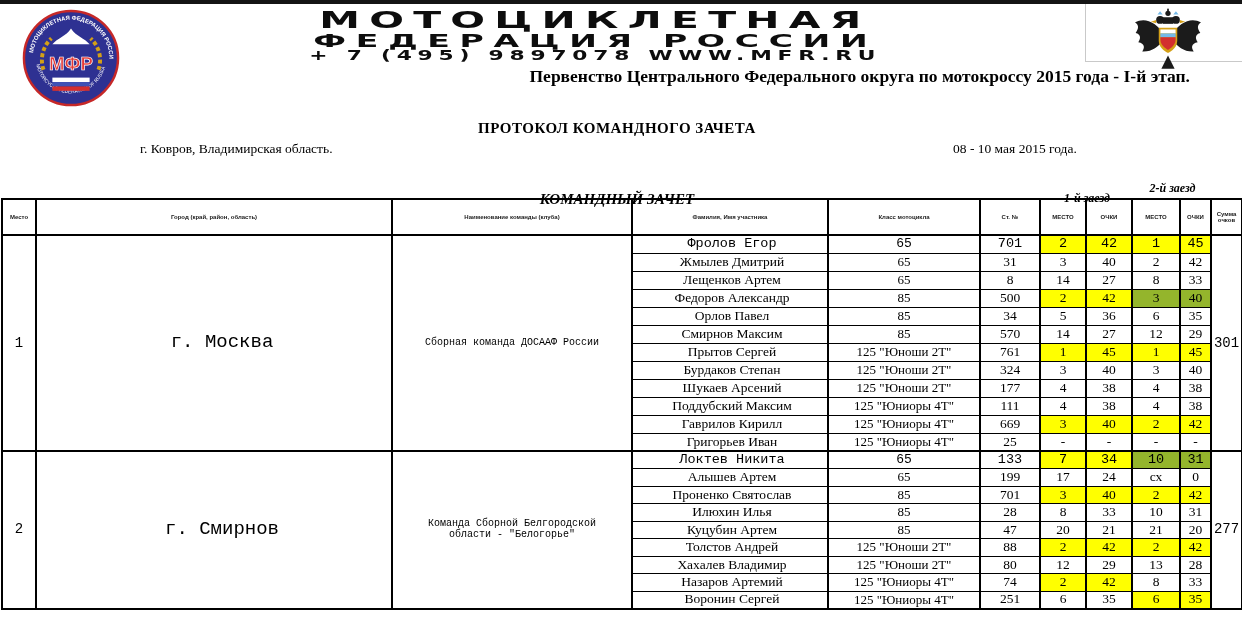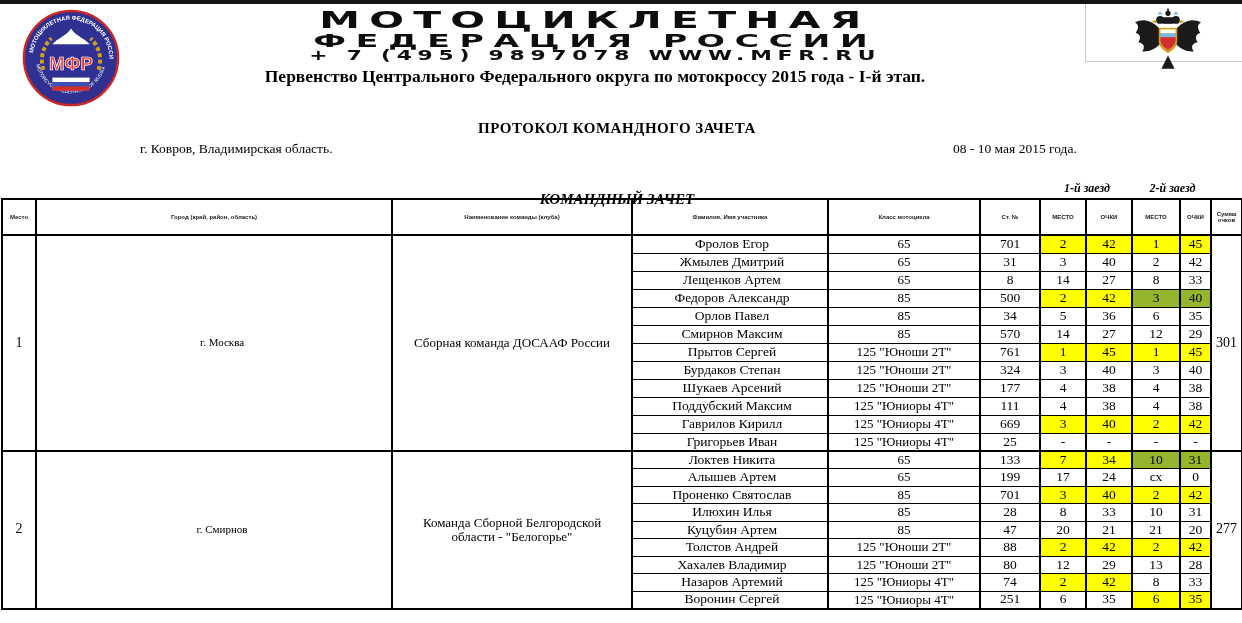--- a/index.html
+++ b/index.html
@@ -13,47 +13,47 @@
   .corner-frame { position:absolute; right:0; top:4px; width:157px; height:58px;
                   border-left:1px solid #c9c9c9; border-bottom:1px solid #c9c9c9; }
 
   .fedline { position:absolute; left:150px; width:890px; text-align:center; white-space:nowrap; }
   .fedline span { display:inline-block; transform-origin:50% 50%;
                   font-family:"DejaVu Sans", sans-serif; font-weight:900; color:#0d0d0d; }
   .fed1 { top:2px; }  .fed1 span { font-size:31px; letter-spacing:7px; transform:scale(1.32,0.72); }
   .fed2 { top:27px; } .fed2 span { font-size:24px; letter-spacing:7px; transform:scale(1.38,0.72); }
   .fed3 { top:46px; } .fed3 span { font-size:15px; letter-spacing:4px; transform:scale(1.45,0.95); }
 
-  .main-title { position:absolute; left:0; top:66px; width:1190px; text-align:center;
+  .main-title { position:absolute; left:0; top:66px; width:1190px; text-align:right;
                 font-size:17.5px; font-weight:bold; }
   .protocol-title { position:absolute; left:0; top:120px; width:1234px; text-align:center;
                     font-size:15px; font-weight:bold; letter-spacing:0.5px; }
   .location { position:absolute; left:140px; top:141px; font-size:13.5px; }
   .dates    { position:absolute; left:953px; top:141px; font-size:13.5px; }
   .section-title { position:absolute; left:0; top:163px; width:1234px; text-align:center;
                    font-size:15px; font-weight:bold; font-style:italic;margin-top:28px; }
   .race-label { position:absolute; top:181px; font-size:12px; font-weight:bold; font-style:italic;
                 text-align:center; }
-  .race-label.r1 { left:1041px; width:92px; }
+  .race-label.r1 { left:1041px; width:92px;margin-top:10px; }
   .race-label.r2 { left:1133px; width:79px; }
 
   table.results { position:absolute; left:1px; top:198px; width:1240px;
                   border-collapse:collapse; table-layout:fixed; border:2px solid #000; }
   .results td, .results th { border-left:2px solid #000; border-right:2px solid #000;
                   border-top:1px solid #000; border-bottom:1px solid #000;
                   text-align:center; vertical-align:middle; overflow:hidden;
                   font-weight:normal; line-height:1.05; }
   .results thead tr { height:36px; }
   .results thead th { font-family:"Liberation Sans", sans-serif; font-weight:bold;
                       font-size:6px; color:#1a1a1a; border-bottom:2px solid #000; white-space:normal; }
   tr.tg0 { height:18px; }  tr.tg1 { height:17.5px; }
-  tr.team-first td { border-top:2px solid #000; }
+  tr.team-first td { border-top:2px solid #000;font-family:Liberation Mono, monospace; }
   .c-place { font-size:14px; }
-  .c-city  { font-size:11px; white-space:nowrap;padding-left:16px; }
-  .c-team  { font-size:13px; white-space:normal; padding:0 12px; }
+  .c-city  { font-size:19px; white-space:nowrap;padding-left:16px; }
+  .c-team  { font-size:10px; white-space:normal; padding:0 12px; }
   .c-name  { font-size:13.5px; text-align:left; padding-left:4px; white-space:nowrap; }
   .c-class { font-size:13px;  white-space:nowrap;margin-left:40px; }
   .c-num   { font-size:13.5px; }
   .c-race  { font-size:13.5px; }
   .c-total { font-size:14px;margin-left:28px; }
   .hl-y { background:var(--hl-y,#FFFF00); }
   .hl-g { background:var(--hl-g,#94B52C); }
 </style>
 </head>
 <body>

